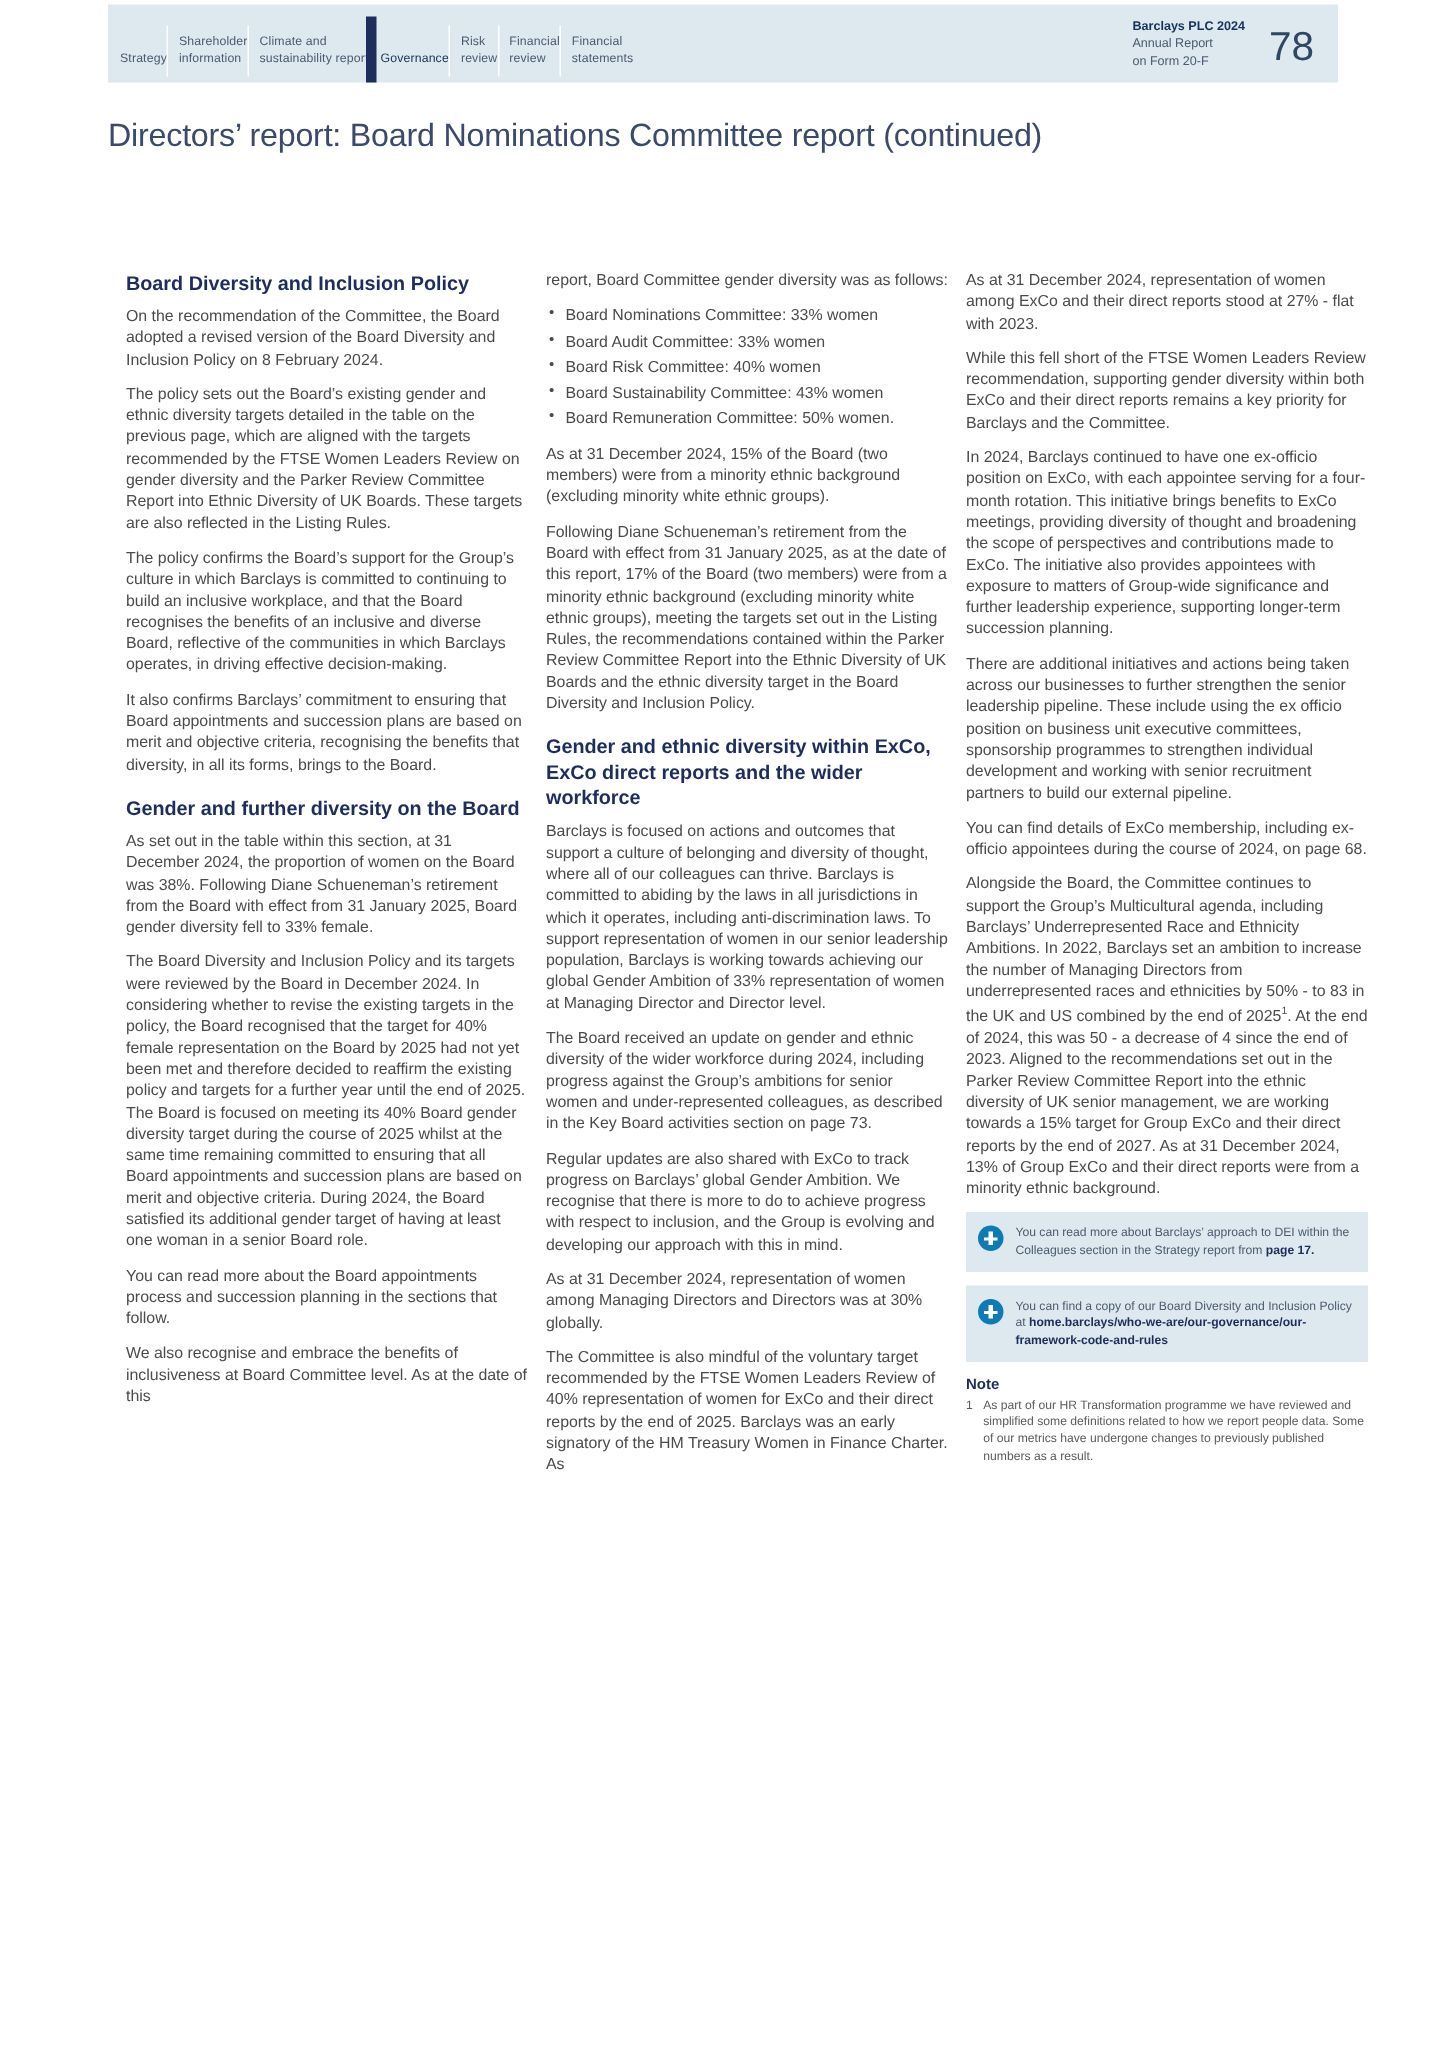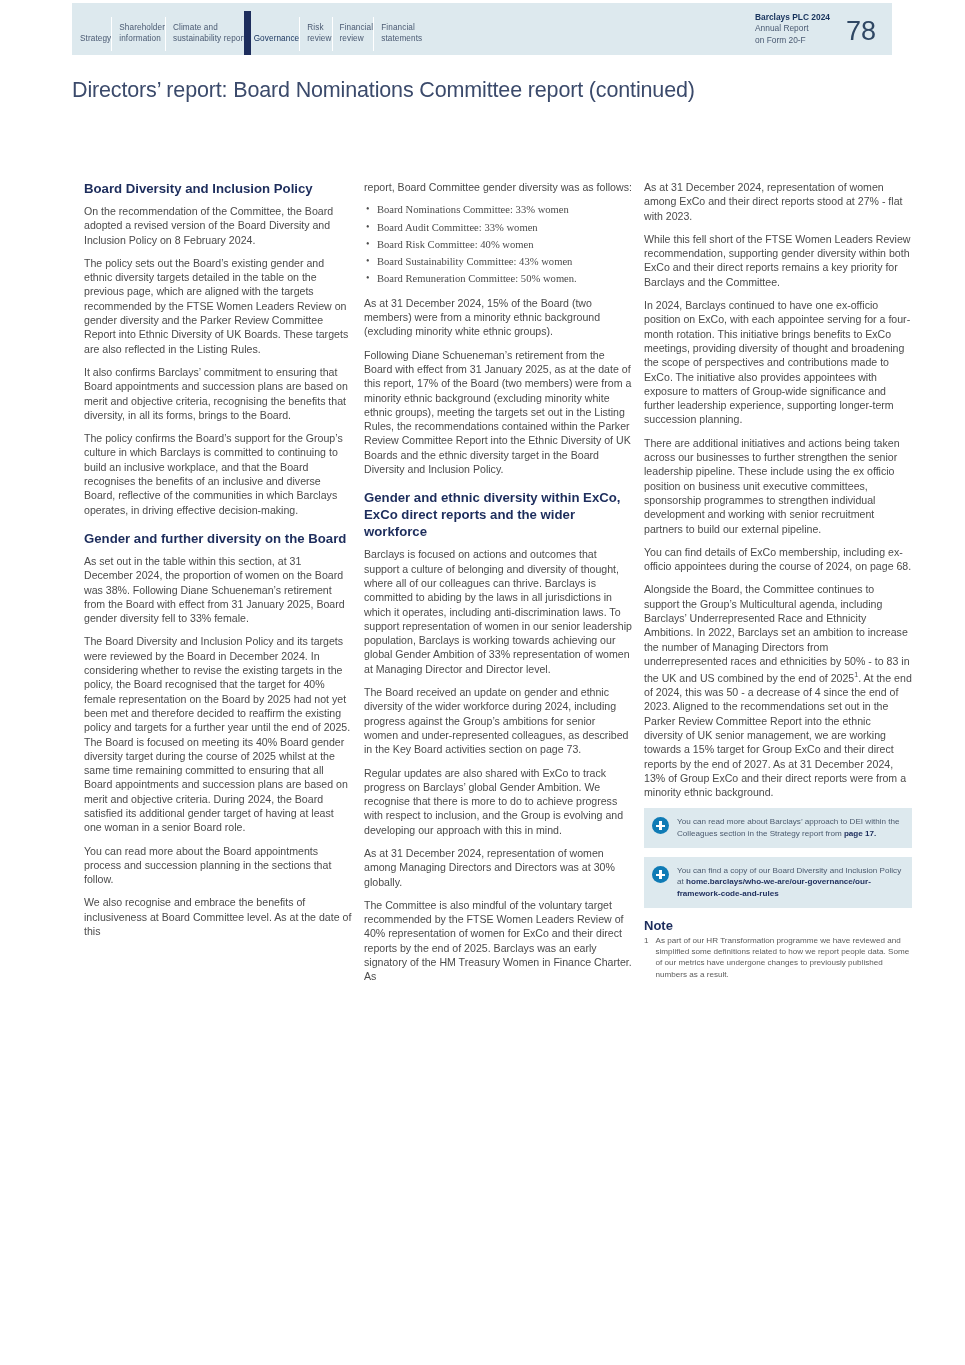--- a/index.html
+++ b/index.html
@@ -83,21 +83,21 @@
 
   p.body {
     font-size: 10.6px; line-height: 14.3px;
     color: #4b4b4b; margin-bottom: 9px;
     text-align: left;
   }
   ul.bullets { list-style: none; margin: 0 0 9px 0; }
   ul.bullets li {
     position: relative; padding-left: 13px;
     font-size: 10.6px; line-height: 14.3px;
-    color: #4b4b4b; margin-bottom: 3px; font-family: Liberation Serif, serif;
+    color: #4b4b4b; margin-bottom: 3px;
   }
   ul.bullets li::before {
     content: "\2022"; position: absolute; left: 2px; top: -1px;
     font-size: 10px; color: #4b4b4b;
   }
   sup { font-size: 7px; vertical-align: super; }
 
   
   .callout {
     background: #dde9ee;
@@ -116,21 +116,21 @@
   .plus-icon::before { left: 4px; top: 7.5px; width: 9px; height: 2.2px; }
   .plus-icon::after  { top: 4px; left: 7.4px; height: 9px; width: 2.2px; }
   .callout-text {
     font-size: 8.1px; line-height: 11.3px; color: #4b5a6e;
   }
   .callout-text b { color: #1d2d5c; font-weight: bold; }
 
   
   .note-block { margin-top: 10px; }
   .note-title {
-    font-size: 13px; font-weight: bold; color: #1d2d5c; margin-bottom: 2px;
+    font-size: 10px; font-weight: bold; color: #1d2d5c; margin-bottom: 2px;
   }
   .note-row { display: flex; gap: 7px; }
   .note-num { font-size: 8.1px; color: #5a5a5a; line-height: 11.2px; }
   .note-text { font-size: 8.1px; line-height: 11.2px; color: #5a5a5a; }
 </style>
 </head>
 <body>
 
 <div class="page">
 
@@ -173,22 +173,22 @@
   </div>
 
   <div class="page-title">Directors’ report: Board Nominations Committee report (continued)</div>
 
   <div class="cols">
 
     <div class="col">
       <h2 class="sec first">Board Diversity and Inclusion Policy</h2>
       <p class="body">On the recommendation of the Committee, the Board adopted a revised version of the Board Diversity and Inclusion Policy on 8 February 2024.</p>
       <p class="body">The policy sets out the Board’s existing gender and ethnic diversity targets detailed in the table on the previous page, which are aligned with the targets recommended by the FTSE Women Leaders Review on gender diversity and the Parker Review Committee Report into Ethnic Diversity of UK Boards. These targets are also reflected in the Listing Rules.</p>
+      <p class="body">The policy confirms the Board’s support for the Group’s culture in which Barclays is committed to continuing to build an inclusive workplace, and that the Board recognises the benefits of an inclusive and diverse Board, reflective of the communities in which Barclays operates, in driving effective decision-making.</p>
       <p class="body">It also confirms Barclays’ commitment to ensuring that Board appointments and succession plans are based on merit and objective criteria, recognising the benefits that diversity, in all its forms, brings to the Board.</p>
-      <p class="body">The policy confirms the Board’s support for the Group’s culture in which Barclays is committed to continuing to build an inclusive workplace, and that the Board recognises the benefits of an inclusive and diverse Board, reflective of the communities in which Barclays operates, in driving effective decision-making.</p>
       <h2 class="sec">Gender and further diversity on the Board</h2>
       <p class="body">As set out in the table within this section, at 31 December 2024, the proportion of women on the Board was 38%. Following Diane Schueneman’s retirement from the Board with effect from 31 January 2025, Board gender diversity fell to 33% female.</p>
       <p class="body">The Board Diversity and Inclusion Policy and its targets were reviewed by the Board in December 2024. In considering whether to revise the existing targets in the policy, the Board recognised that the target for 40% female representation on the Board by 2025 had not yet been met and therefore decided to reaffirm the existing policy and targets for a further year until the end of 2025. The Board is focused on meeting its 40% Board gender diversity target during the course of 2025 whilst at the same time remaining committed to ensuring that all Board appointments and succession plans are based on merit and objective criteria. During 2024, the Board satisfied its additional gender target of having at least one woman in a senior Board role.</p>
       <p class="body">You can read more about the Board appointments process and succession planning in the sections that follow.</p>
       <p class="body">We also recognise and embrace the benefits of inclusiveness at Board Committee level. As at the date of this</p>
     </div>
 
     <div class="col-mid">
       <p class="body">report, Board Committee gender diversity was as follows:</p>
       <ul class="bullets">

